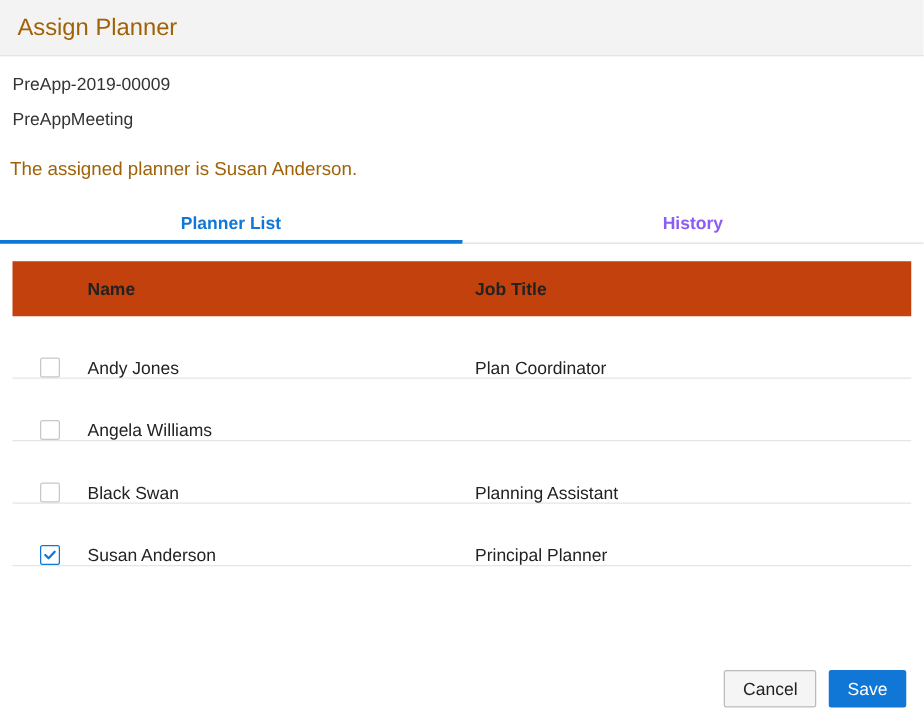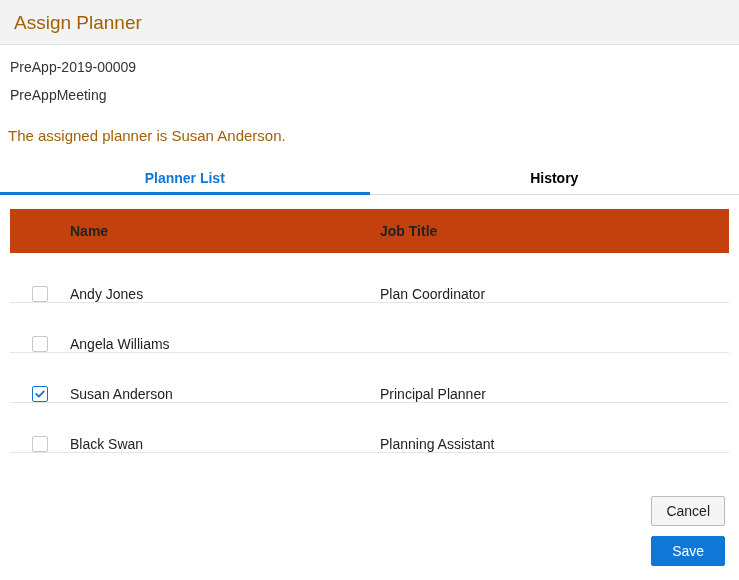--- a/index.html
+++ b/index.html
@@ -38,21 +38,21 @@
     cursor: pointer;
     border-bottom: 1px solid #ddd;
     user-select: none;
     font-weight: bold;
   }
   .tab.active {
     color: #1177d6;
     border-bottom: 3px solid #1177d6;
     padding-bottom: 6px;
   }
-  .tab.inactive { color: #000000; }
+  .tab.inactive { color: #8b5cf6; }
   .table-wrap { padding: 0 10px; }
   .thead {
     display: flex;
     align-items: center;
     background: #c2410c;
     height: 44px;
     font-size: 14px;
     font-weight: 600;
     color: #222;
     margin-top: 14px;
@@ -80,21 +80,20 @@
     border-color: #1177d6;
   }
   .cbox.checked svg { display:block; }
   .cbox svg { display:none; width:12px; height:12px; }
   .footer {
     position: absolute;
     bottom: 14px;
     right: 14px;
     display: flex;
     gap: 10px;
-    flex-direction: column;
   }
   .btn {
     font-size: 14px;
     padding: 6px 14px;
     border-radius: 2px;
     cursor: pointer;
     border: 1px solid #bbb;
     background: #f5f5f5;
     color: #222;
   }
@@ -139,35 +138,35 @@
         <div class="col-title">Plan Coordinator</div>
       </div>
       <div class="row">
         <div class="col-check">
           <div class="cbox"></div>
         </div>
         <div class="col-name">Angela Williams</div>
       </div>
       <div class="row">
         <div class="col-check">
+          <div class="cbox"></div>
+        </div>
+        <div class="col-name">Black Swan</div>
+        <div class="col-title">Planning Assistant</div>
+      </div>
+      <div class="row">
+        <div class="col-check">
           <div class="cbox checked">
             <svg viewBox="0 0 16 16">
               <path d="M3 8 L6.5 11.5 L13 4.5" stroke="#1177d6" stroke-width="2.4" fill="none" stroke-linecap="round" stroke-linejoin="round"></path>
             </svg>
           </div>
         </div>
         <div class="col-name">Susan Anderson</div>
         <div class="col-title">Principal Planner</div>
-      </div>
-      <div class="row">
-        <div class="col-check">
-          <div class="cbox"></div>
-        </div>
-        <div class="col-name">Black Swan</div>
-        <div class="col-title">Planning Assistant</div>
       </div>
     </div>
 </div>
 
 <div class="footer">
   <button class="btn">Cancel</button>
   <button class="btn primary">Save</button>
 </div>
 
 </body></html>

